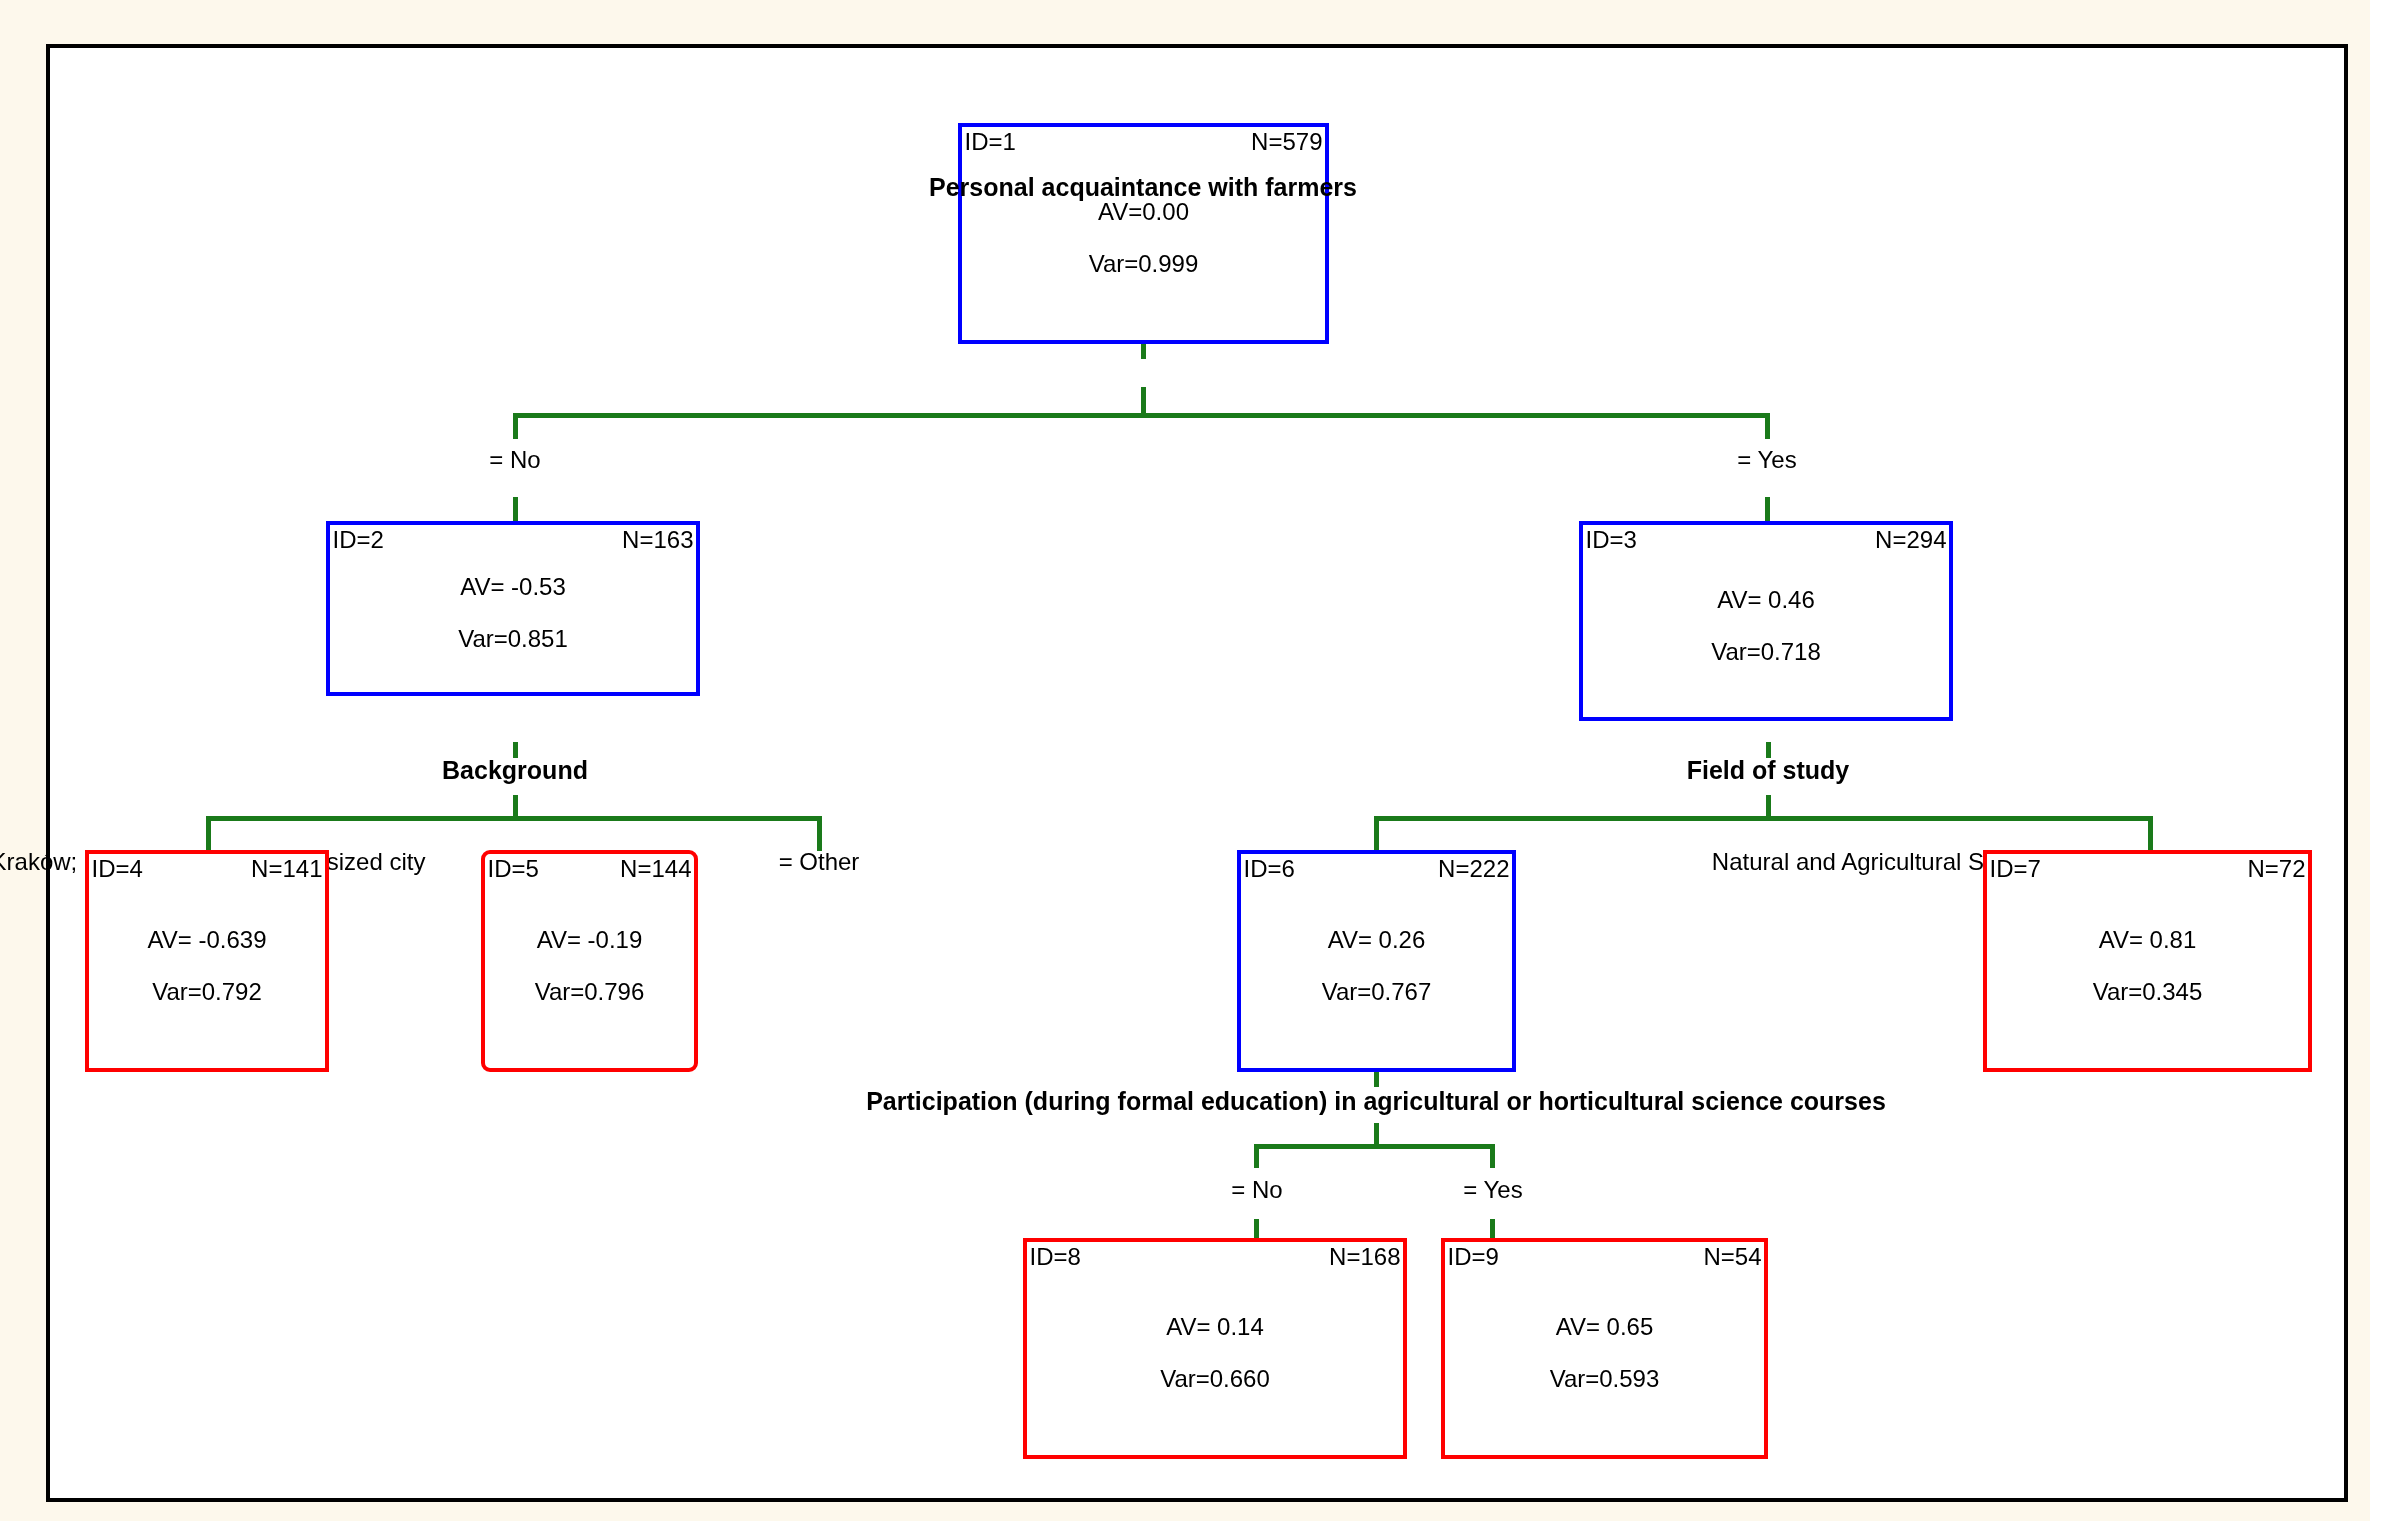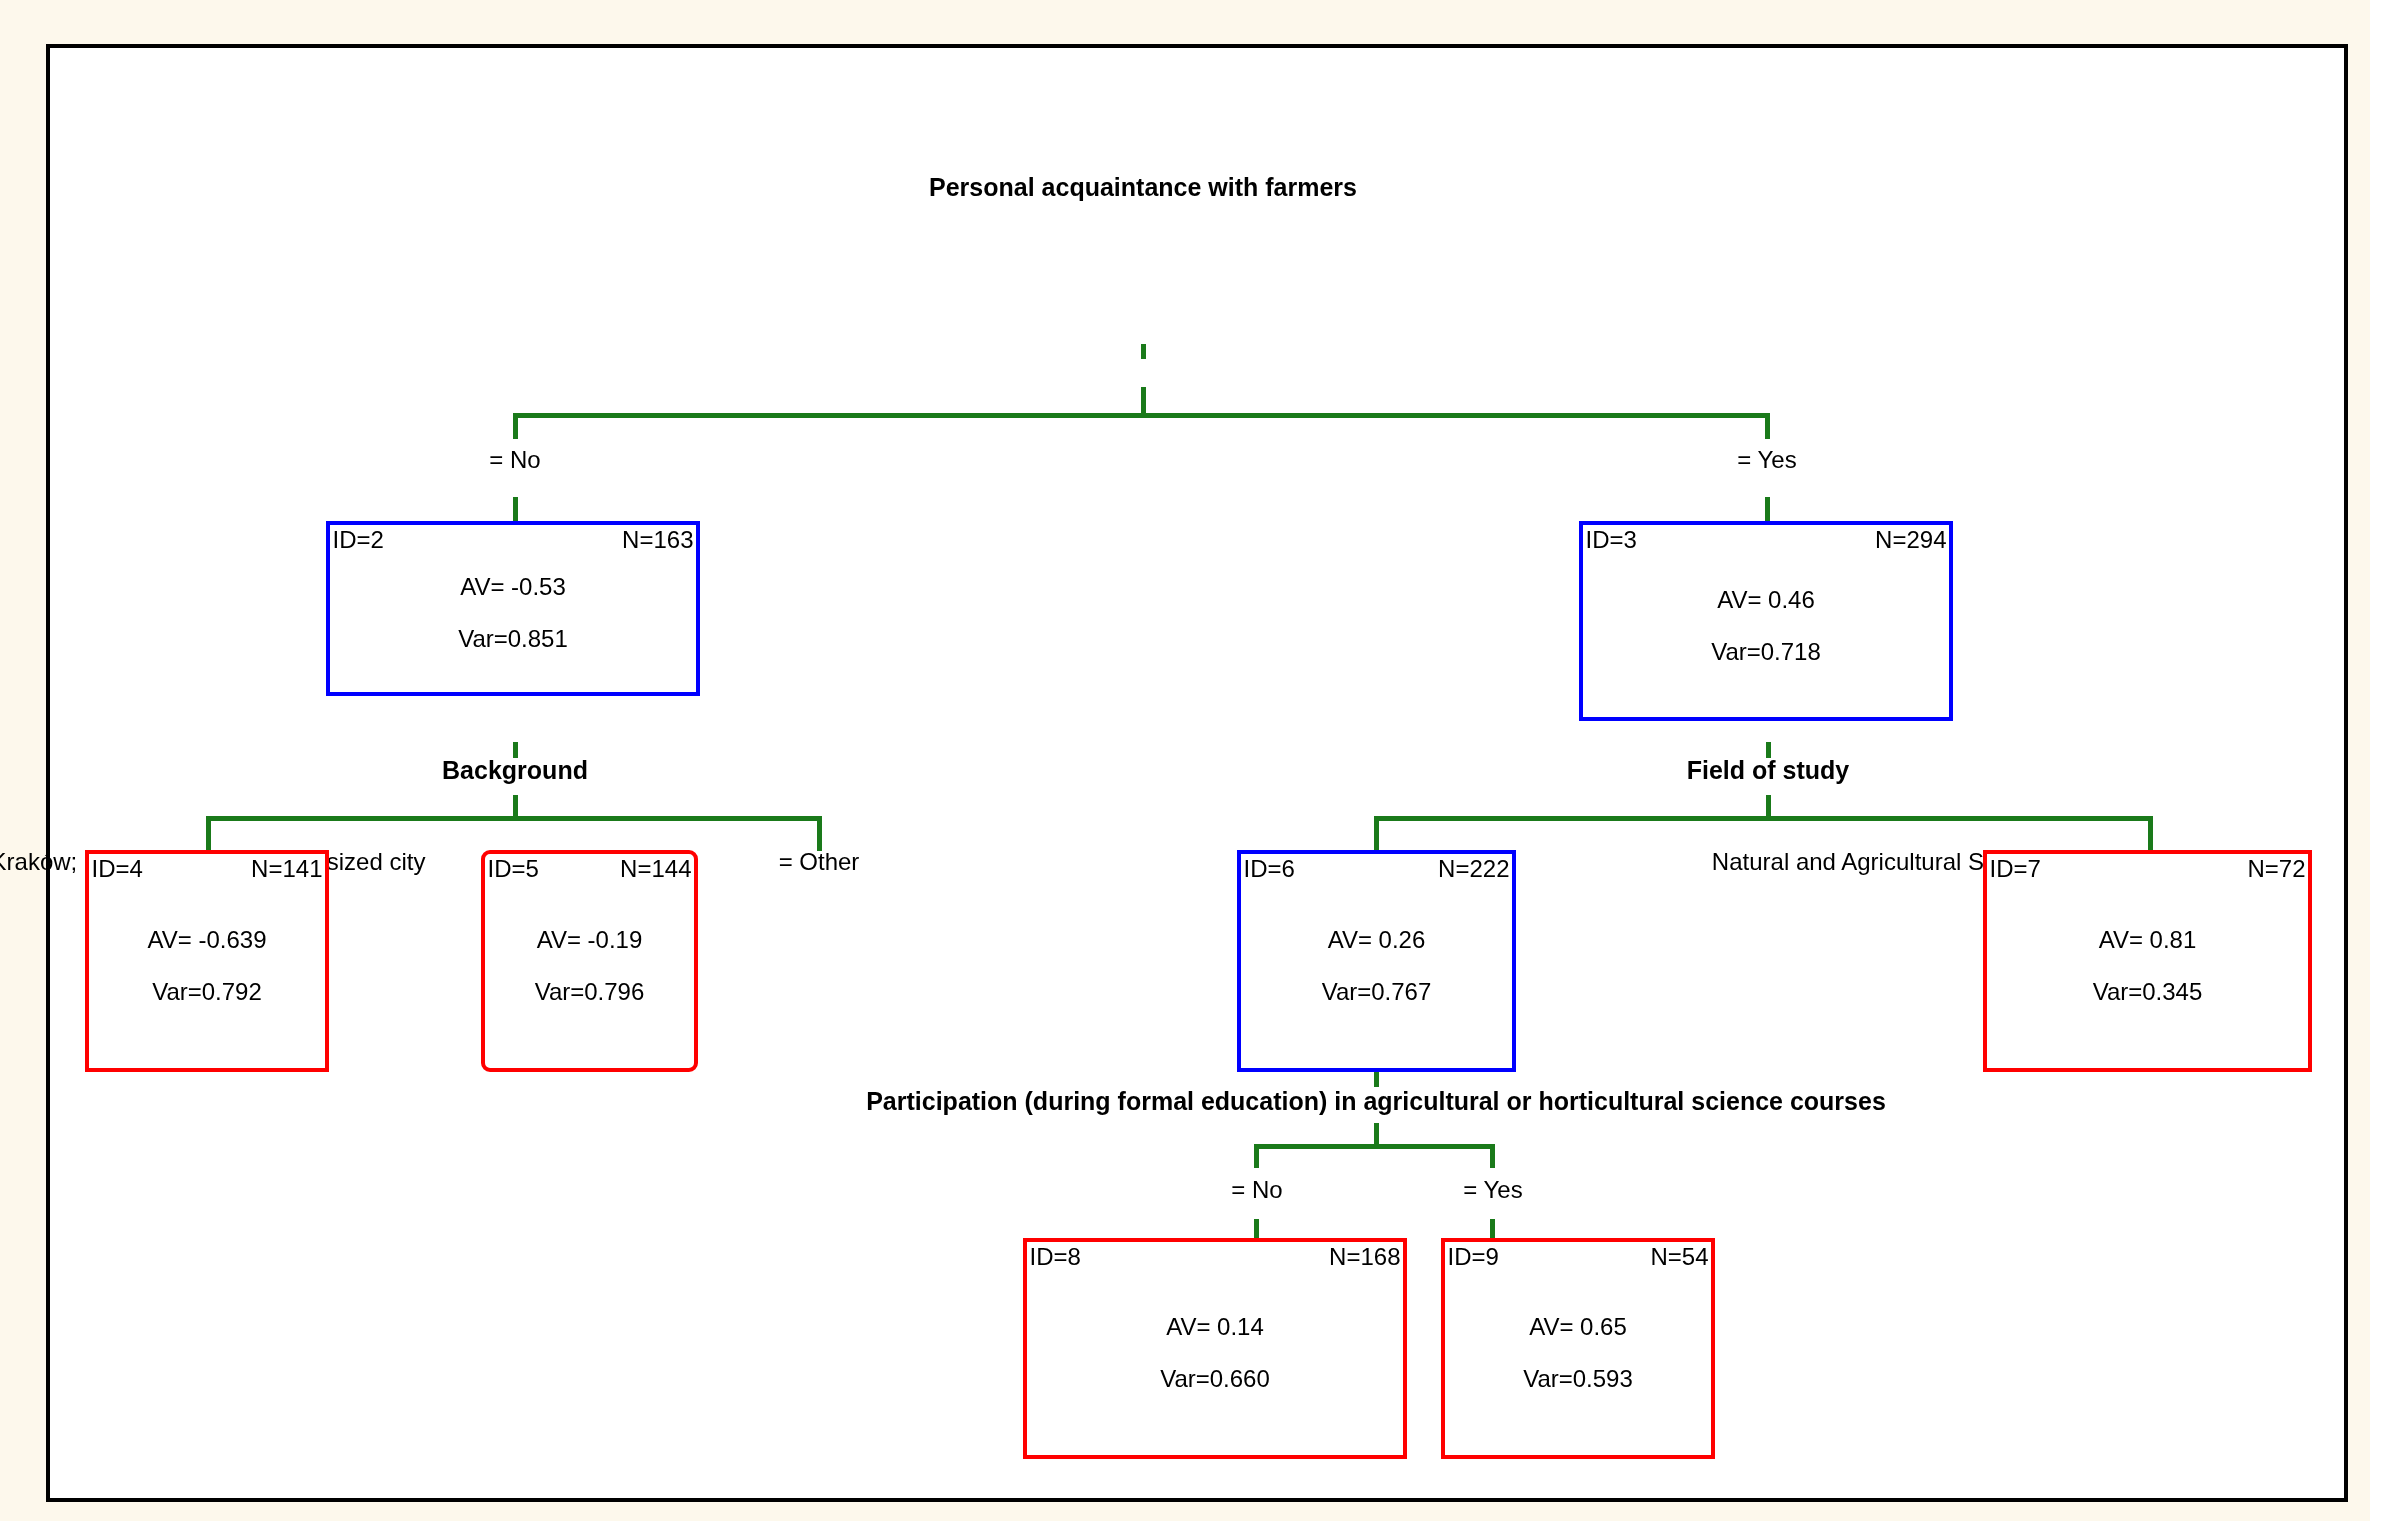--- a/index.html
+++ b/index.html
@@ -111,20 +111,30 @@
   }
 </style>
 </head>
 <body>
 
 <div id="page">
   <div id="mat"></div>
 
   <div id="frame">
 
+    <div class="node inner" style="left:908px; top:75px; width:371px; height:221px;">
+      <div class="hdr">
+        <span>ID=1</span>
+        <span>N=579</span>
+      </div>
+      <div class="body">
+        <span class="av">AV=0.00</span>
+        <span>Var=0.999</span>
+      </div>
+    </div>
 
     <div class="vstub" style="left:1091px; top:296px; height:15px;"></div>
     <div class="split-label" style="left:1093px; top:124px; top:126px;">Personal acquaintance with farmers</div>
     <div class="vstub" style="left:1091px; top:152px; height:0px;"></div>
 
     <div class="vstub" style="left:1091px; top:339px; height:26px;"></div>
     <div class="hbar" style="left:463px; top:365px; width:1257px;"></div>
     <div class="vstub" style="left:463px; top:365px; height:26px;"></div>
     <div class="vstub" style="left:1715px; top:365px; height:26px;"></div>
     <div class="vstub" style="left:463px; top:449px; height:25px;"></div>
@@ -237,21 +247,21 @@
         <span>ID=8</span>
         <span>N=168</span>
       </div>
       <div class="body">
         <span class="av">AV= 0.14</span>
         <span>Var=0.660</span>
       </div>
     </div>
 
     <div class="vstub" style="left:1440px; top:1171px; height:20px;"></div>
-    <div class="node leaf" style="left:1391px; top:1190px; width:274px; height:221px;">
+    <div class="node leaf" style="left:1391px; top:1190px; width:327px; height:221px;">
       <div class="hdr">
         <span>ID=9</span>
         <span>N=54</span>
       </div>
       <div class="body">
         <span class="av">AV= 0.65</span>
         <span>Var=0.593</span>
       </div>
     </div>
 

